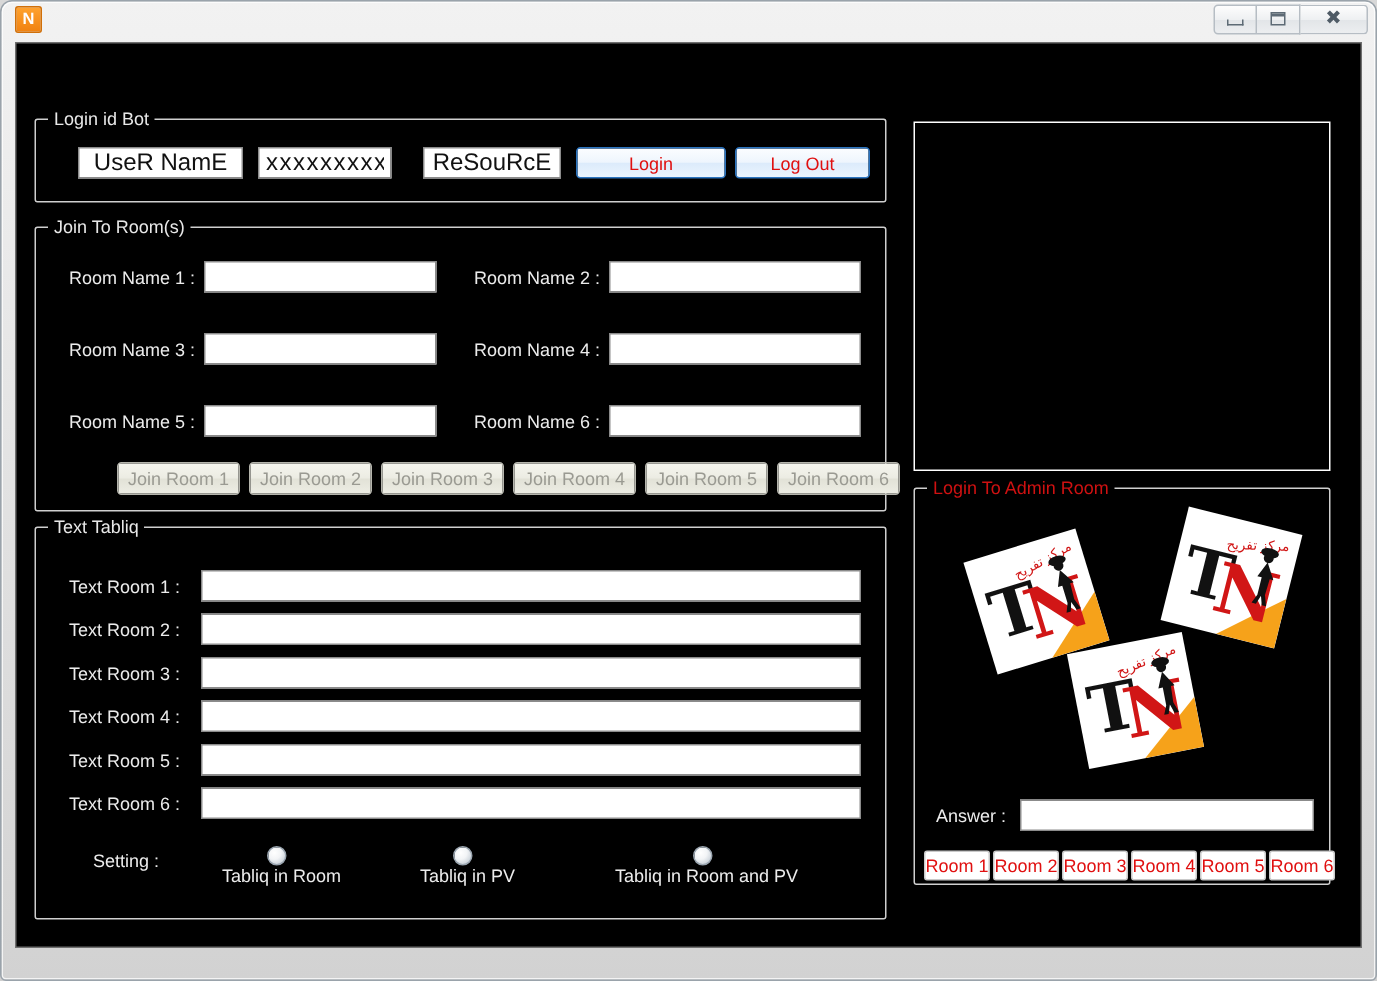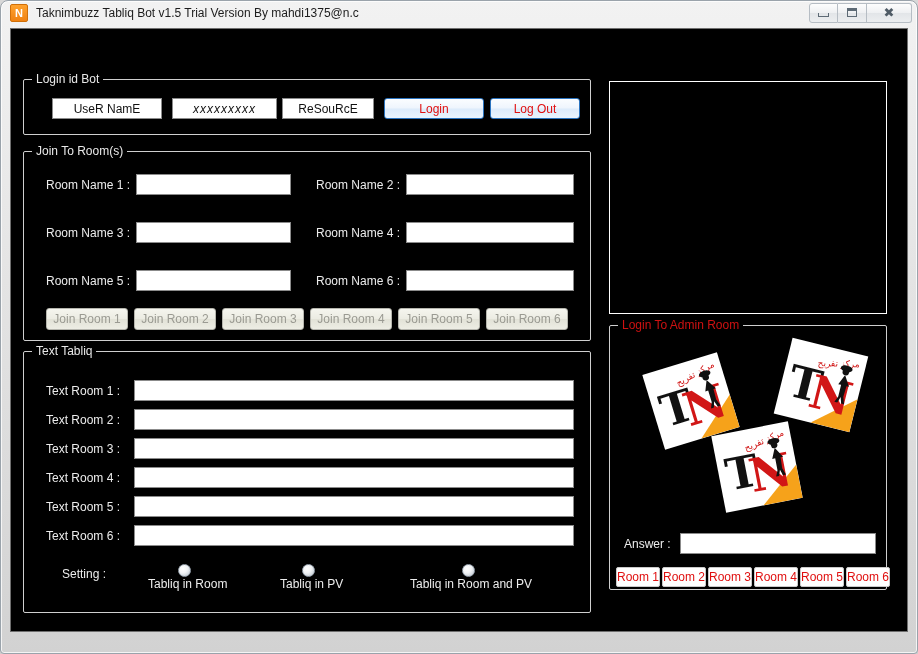--- a/index.html
+++ b/index.html
@@ -112,21 +112,21 @@
     white-space: nowrap;
   }
   .group.red > .legend { color: #cf1111; }
 
   
   .tbox {
     box-sizing: border-box;
     background: #fff;
     border: 1px solid #8b8b8b;
     height: 21px;
-    font-size: 12px;
+    font-size: 16px;
     color: #111;
     padding: 0 4px;
     outline: none;
     font-family: "Liberation Sans", sans-serif;
   }
   .tbox.center { text-align: center; }
   .lbl {
     position: absolute;
     font-size: 12px;
     color: #ececec;
@@ -145,20 +145,21 @@
   }
   .btn.blue {
     border: 1px solid #2b74c0;
     background: linear-gradient(180deg,#fbfdff 0%,#eef5fd 48%,#dcebfb 52%,#eaf4fe 100%);
     color: #e01010;
   }
   .btn.gray {
     border: 1px solid #b5b5ad;
     background: linear-gradient(180deg,#f5f5ee 0%,#ecece3 48%,#e2e2d7 52%,#ededE4 100%);
     color: #9a9a92;
+    margin-left: 32px;
   }
   .btn.white {
     border: 1px solid #c9c9c9;
     background: #ffffff;
     color: #e01010;
     border-radius: 2px;
   }
 
   
   .radio-row { position: absolute; display: flex; align-items: center; flex-direction: column; }
@@ -235,41 +236,40 @@
 </style>
 </head>
 <body>
 
 <div id="app">
 
   <div class="win-frame"></div>
 
   <div class="titlebar">
     <div class="app-icon">N</div>
-    <div class="title-text">Taknimbuzz Tabliq Bot v1.5 Trial Version By mahdi1375@n.c</div>
   </div>
   <div class="win-buttons">
     <div class="wbtn">
         <span class="glyph-min"></span>
       </div>
     <div class="wbtn">
         <span class="glyph-max"></span>
       </div>
     <div class="wbtn close">
         <span class="glyph-close">✖</span>
       </div>
   </div>
 
   <div class="client">
 
 
     <div class="group" style="left:12px; top:50px; width:568px; height:56px;">
       <div class="legend">Login id Bot</div>
       <input class="tbox center" style="position: absolute; left: 28px; top: 18px; width: 110px;" value="UseR NamE">
-      <input class="tbox center" style="position: absolute; left: 148px; top: 18px; width: 105px; letter-spacing: 1px; font-style: italic;" value="xxxxxxxxx">
+      <input class="tbox center" style="position: absolute; left: 148px; top: 18px; width: 89px; letter-spacing: 1px;" value="xxxxxxxxx">
       <input class="tbox center" style="position: absolute; left: 258px; top: 18px; width: 92px;" value="ReSouRcE">
       <div class="btn blue" style="position:absolute; left:360px; top:18px; width:100px; height:21px;">Login</div>
       <div class="btn blue" style="position:absolute; left:466px; top:18px; width:90px; height:21px;">Log Out</div>
     </div>
 
     <div class="group" style="left:12px; top:122px; width:568px; height:190px;">
       <div class="legend">Join To Room(s)</div>
 
       <div class="lbl" style="left:22px; top:26px;">Room Name 1 :</div>
       <input class="tbox" style="position: absolute; left: 112px; top: 22px; width: 155px;" value="">

